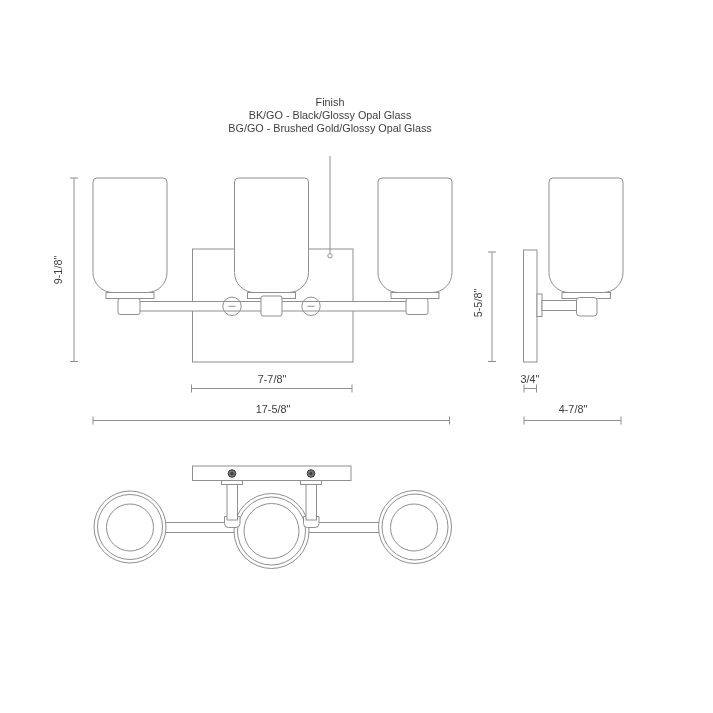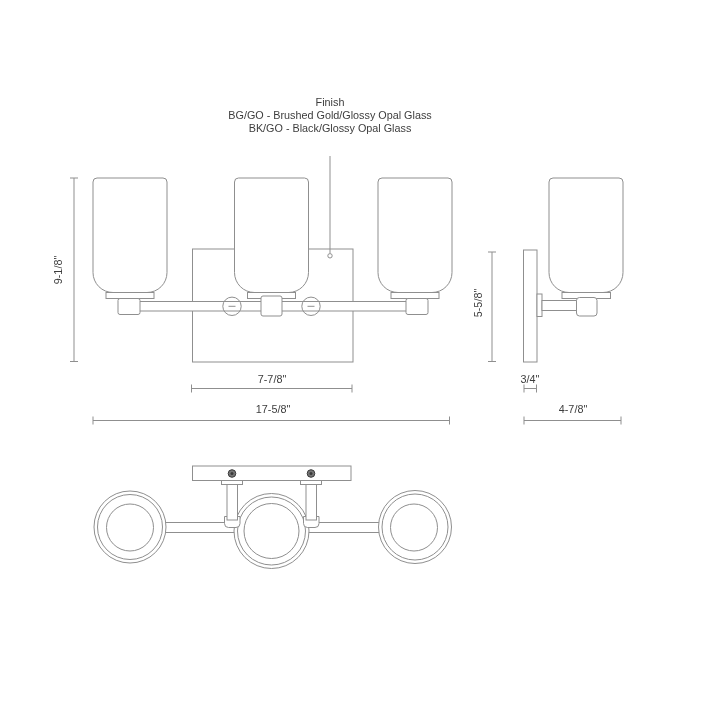--- a/index.html
+++ b/index.html
@@ -46,22 +46,22 @@
     transform:translate(-50%,-50%) rotate(-90deg);
   }
 </style>
 </head>
 <body>
 
 <div class="canvas">
 
   <div class="finish-block">
     <div>Finish</div>
+    <div>BK/GO - Black/Glossy Opal Glass</div>
     <div>BG/GO - Brushed Gold/Glossy Opal Glass</div>
-    <div>BK/GO - Black/Glossy Opal Glass</div>
   </div>
 
   <svg class="drawing" width="713" height="713" viewBox="0 0 713 713">
 
     <g>
       <line class="ln" x1="330" y1="156" x2="330" y2="253"></line>
       <circle class="wh" cx="330" cy="255.8" r="2.2"></circle>
     </g>
 
     <g>

